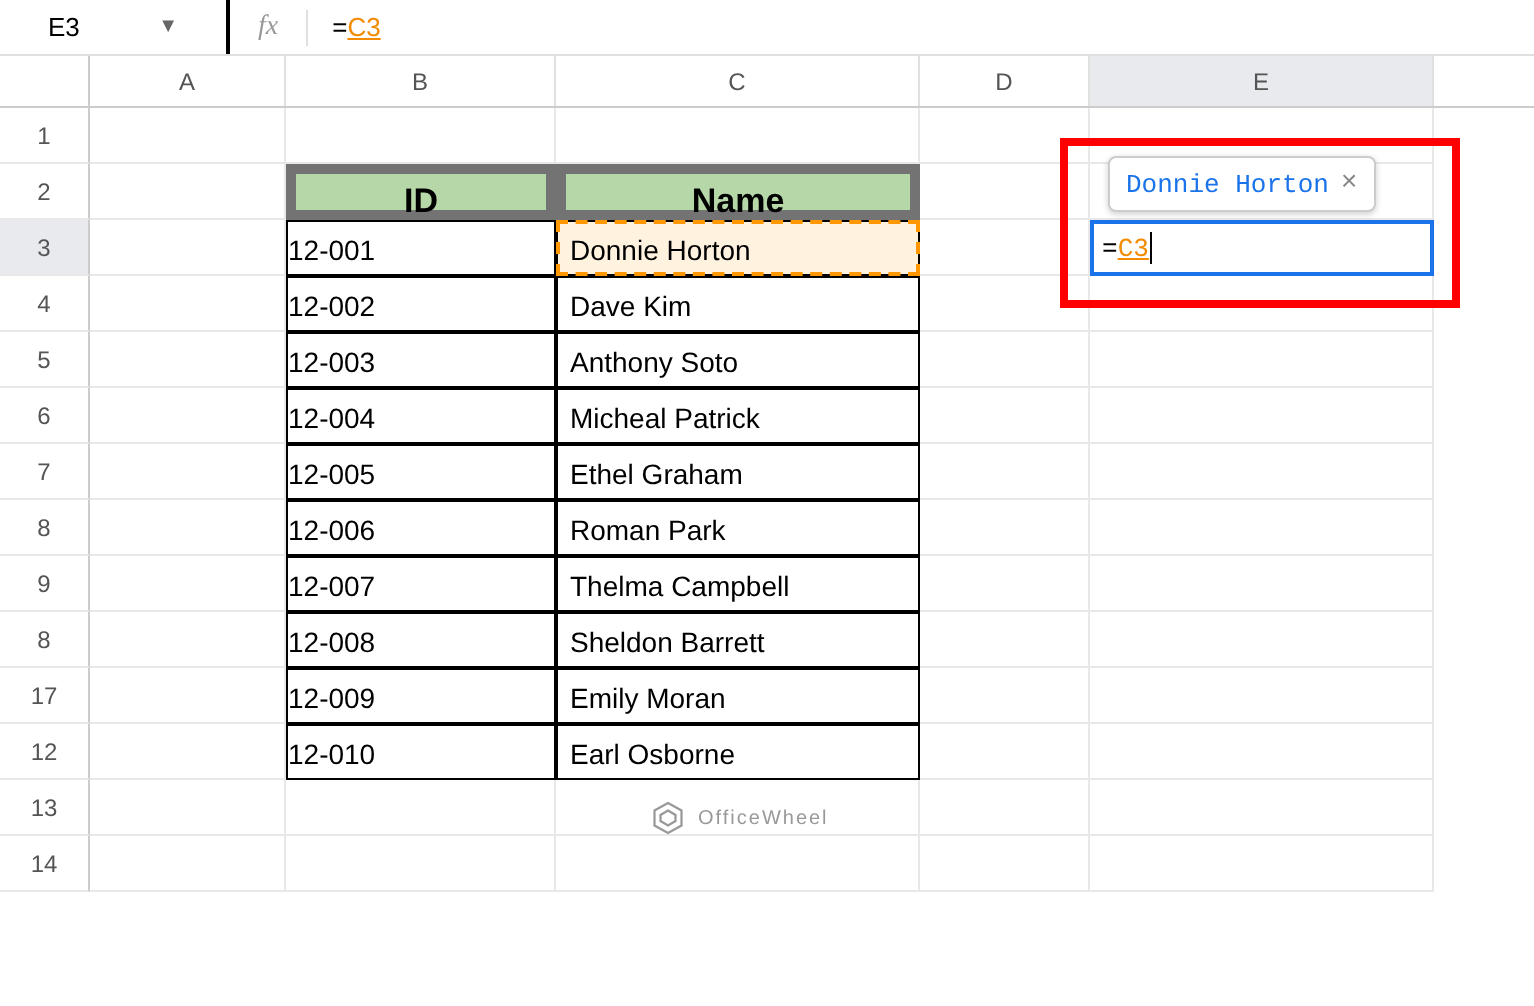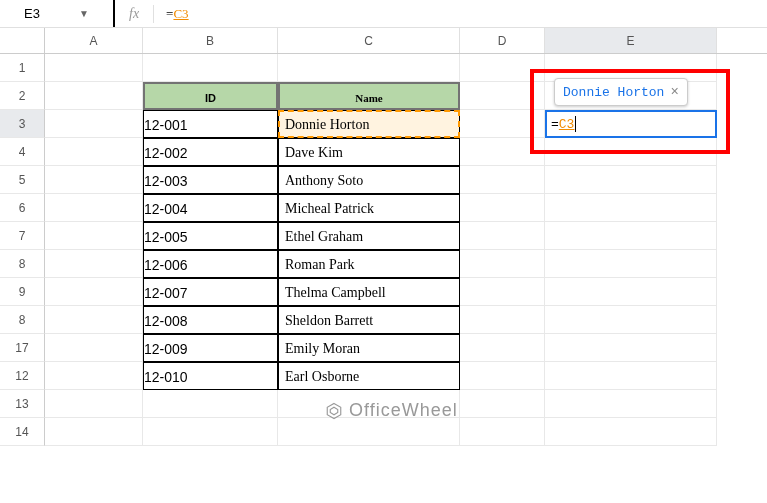--- a/index.html
+++ b/index.html
@@ -4,21 +4,21 @@
   <style>
     * { box-sizing: border-box; margin: 0; padding: 0; }
     body { font-family: Arial, sans-serif; font-size: 13px; background: #fff; width: 767px; height: 503px; overflow: hidden; position: relative; }
 
     .formula-bar { display: flex; align-items: center; height: 28px; border-bottom: 1px solid #e0e0e0; background: #fff; }
     .name-box { width: 115px; display: flex; align-items: center; padding: 0 24px; border-right: 2px solid #000000; height: 100%; }
     .name-box-text { flex: 1; font-size: 13px; color: #000; }
     .name-box-arrow { color: #666; font-size: 10px; }
     .fx-label { padding: 0 14px; color: #999; font-style: italic; font-size: 14px; font-family: 'Times New Roman', serif; }
     .fx-divider { width: 1px; height: 18px; background: #e0e0e0; }
-    .formula-input { flex: 1; padding: 0 12px; font-size: 13px; color: #000; font-family: Liberation Serif, serif; }
+    .formula-input { flex: 1; padding: 0 12px; font-size: 13px; color: #000; font-family: Liberation Sans, sans-serif; }
     .formula-input .eq { color: #000; }
     .formula-input .ref { color: #f28b00; text-decoration: underline; }
 
     .sheet { position: relative; }
     .col-headers { display: flex; height: 26px; border-bottom: 1px solid #ccc; }
     .corner { width: 45px; border-right: 1px solid #ccc; background: #fff; }
     .col-h { background: #fff; color: #555; font-size: 12px; text-align: center; line-height: 26px; border-right: 1px solid #e0e0e0; }
     .col-A { width: 98px; }
     .col-B { width: 135px; }
     .col-C { width: 182px; }
@@ -26,41 +26,41 @@
     .col-E { width: 172px; }
     .col-h.col-E { background: #e8eaed; }
 
     .grid-rows { position: relative; }
     .row { display: flex; height: 28px; }
     .row-h { width: 45px; text-align: center; line-height: 28px; color: #555; font-size: 12px; border-right: 1px solid #ccc; border-bottom: 1px solid #e8e8e8; background: #fff; }
     .row-h.hl { background: #e8eaed; }
     .cell { border-right: 1px solid #e8e8e8; border-bottom: 1px solid #e8e8e8; line-height: 28px; background: #fff; position: relative; }
     .cell.col-A { width: 98px; }
     .cell.col-B { width: 135px; }
-    .cell.col-C { width: 182px; font-family: Liberation Serif, serif; }
+    .cell.col-C { width: 182px; }
     .cell.col-D { width: 85px; }
     .cell.col-E { width: 172px; }
 
-    .table-header { background: #b6d7a8; border: 2px solid #737373; font-weight: bold; font-size: 11px; text-align: center; color: #000; }
+    .table-header { background: #b6d7a8; border: 5px solid #737373; font-weight: bold; font-size: 17px; text-align: center; color: #000; }
     .table-cell-id { border: 1px solid #000; text-align: left; font-size: 14px; color: #000; }
     .table-cell-name { border: 1px solid #000; padding-left: 6px; font-size: 14px; color: #000; }
 
     .ref-highlight { outline: 2px dashed #ff9800; outline-offset: -2px; background: #fff3e0; }
 
     .active-cell { position: absolute; border: 2px solid #1a73e8; background: #fff; padding: 0 4px; font-family: 'Courier New', monospace; font-size: 13px; display: flex; align-items: center; }
     .active-cell .eq { color: #000; }
     .active-cell .ref { color: #f28b00; text-decoration: underline; }
     .cursor { display: inline-block; width: 1px; height: 16px; background: #000; vertical-align: middle; margin-left: 1px; }
 
     .tooltip { position: absolute; background: #fff; border: 1px solid #ccc; border-radius: 4px; padding: 5px 8px; font-family: 'Courier New', monospace; font-size: 13px; color: #1a73e8; box-shadow: 0 1px 3px rgba(0,0,0,0.2); display: flex; align-items: center; gap: 6px; }
     .tooltip-close { color: #888; font-size: 14px; cursor: pointer; }
 
     .callout { position: absolute; border: 4px solid #ff0000; pointer-events: none; }
 
-    .watermark { position: absolute; display: flex; align-items: center; gap: 6px; color: #999; font-size: 18px; letter-spacing: 1px; }
+    .watermark { position: absolute; display: flex; align-items: center; gap: 6px; color: #999; font-size: 10px; letter-spacing: 1px; }
     .watermark-icon { width: 18px; height: 18px; }
   </style>
 </head>
 <body>
 
 <div class="formula-bar">
   <div class="name-box">
     <span class="name-box-text">E3</span>
     <span class="name-box-arrow">▼</span>
   </div>

